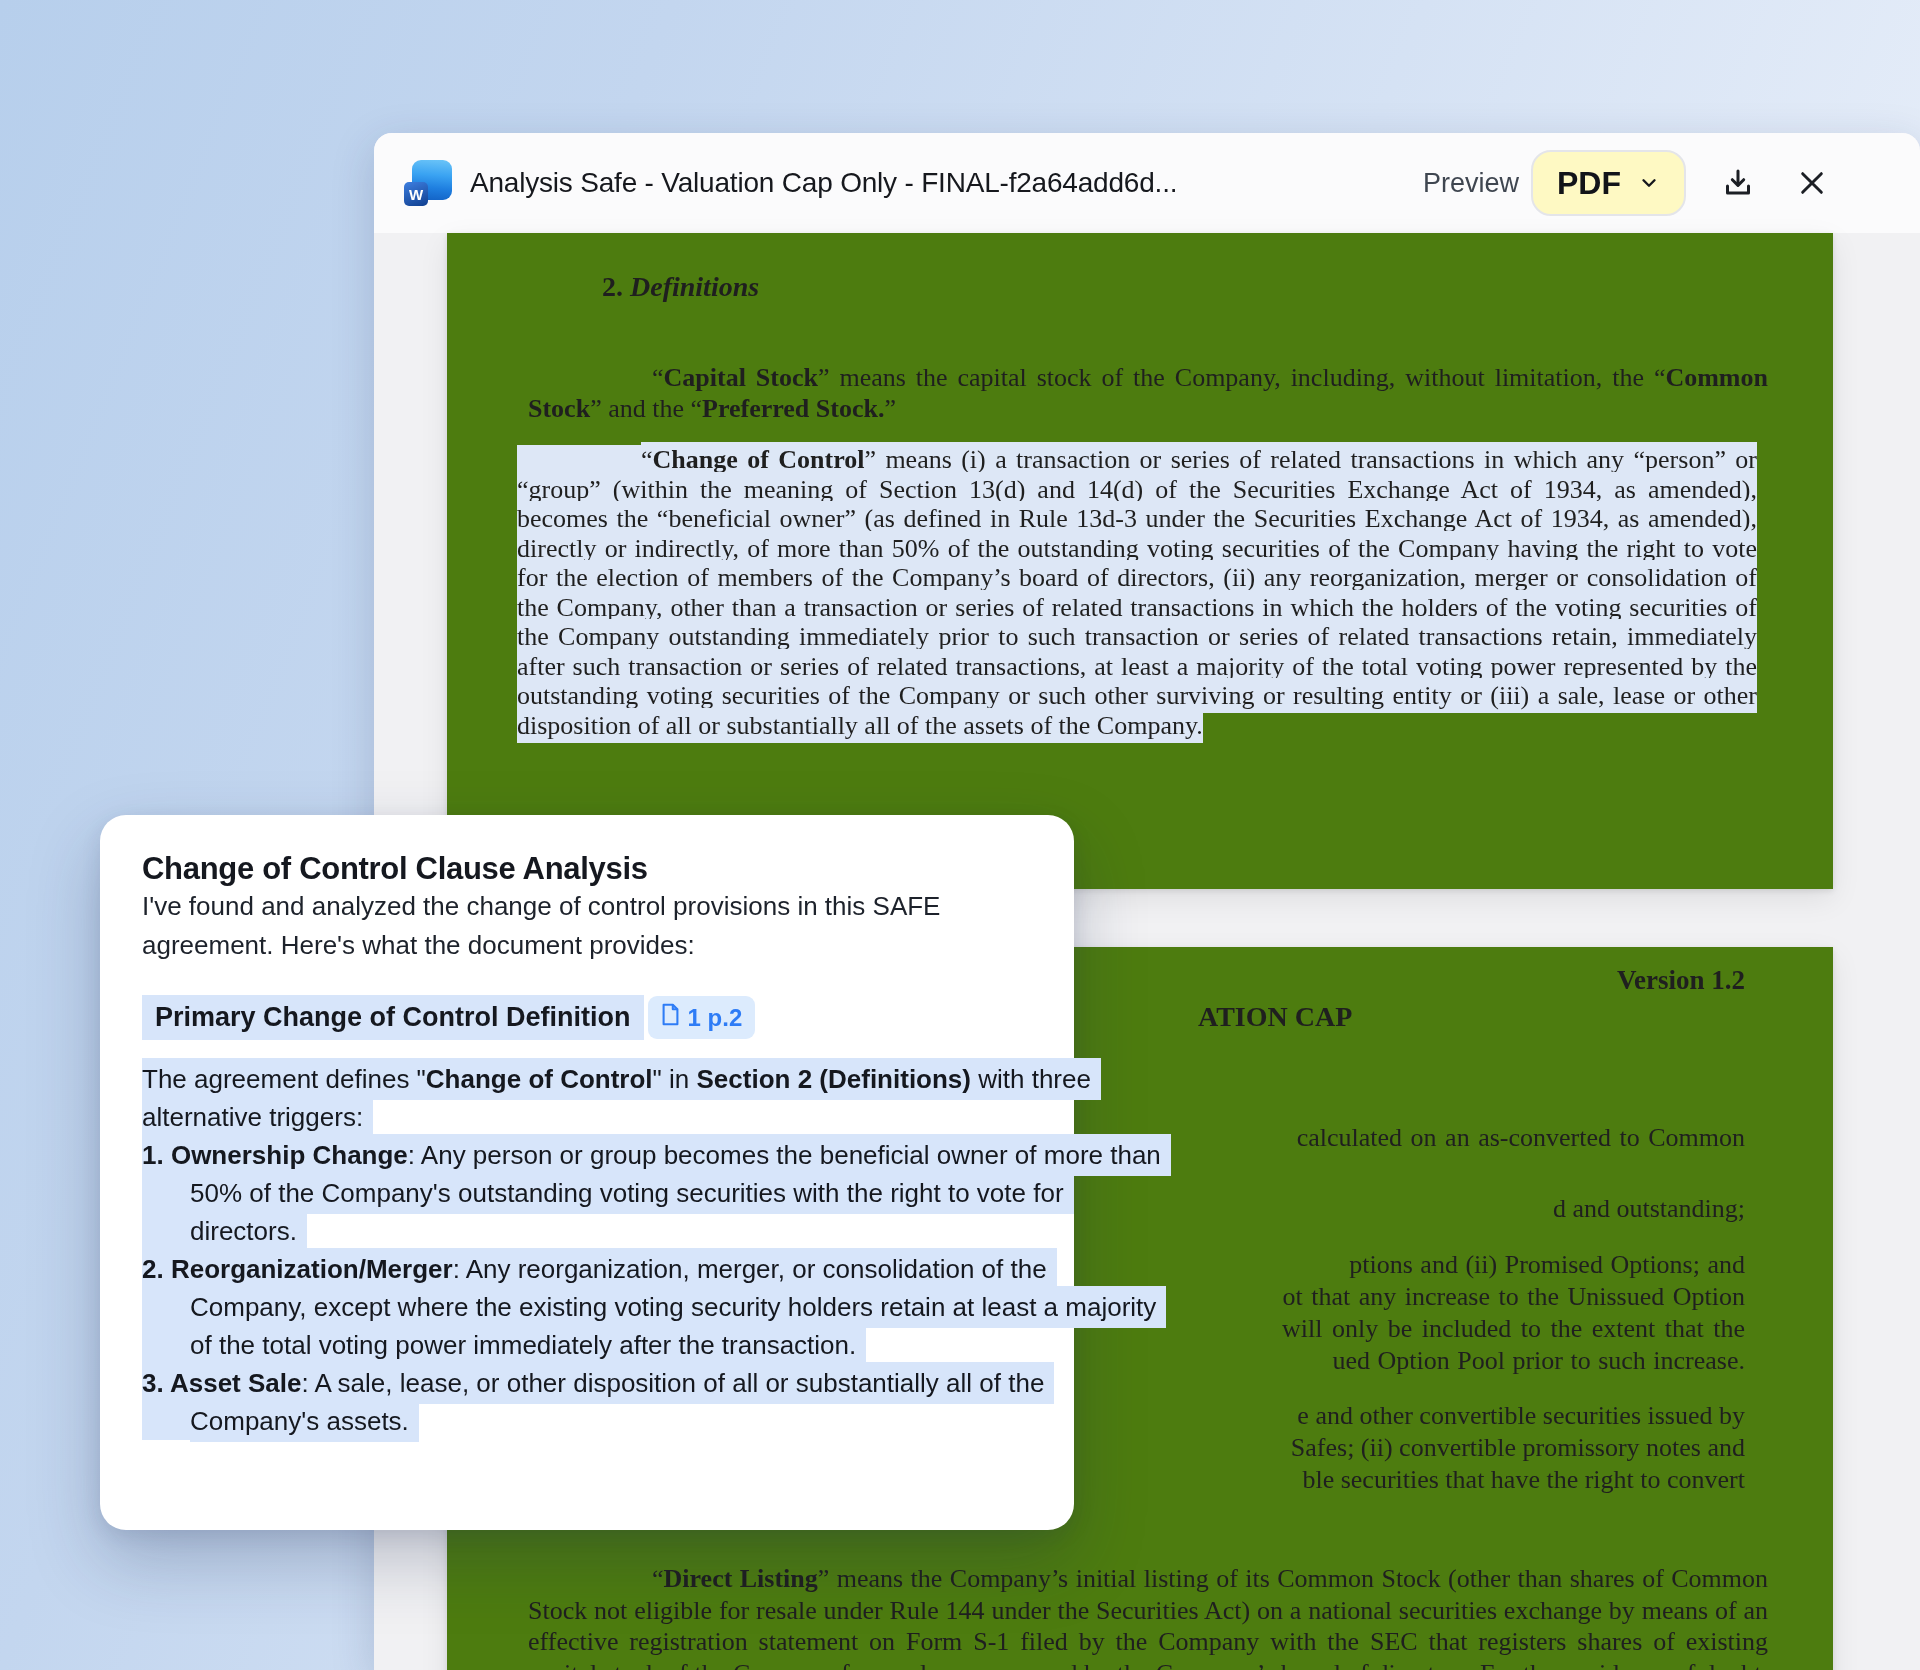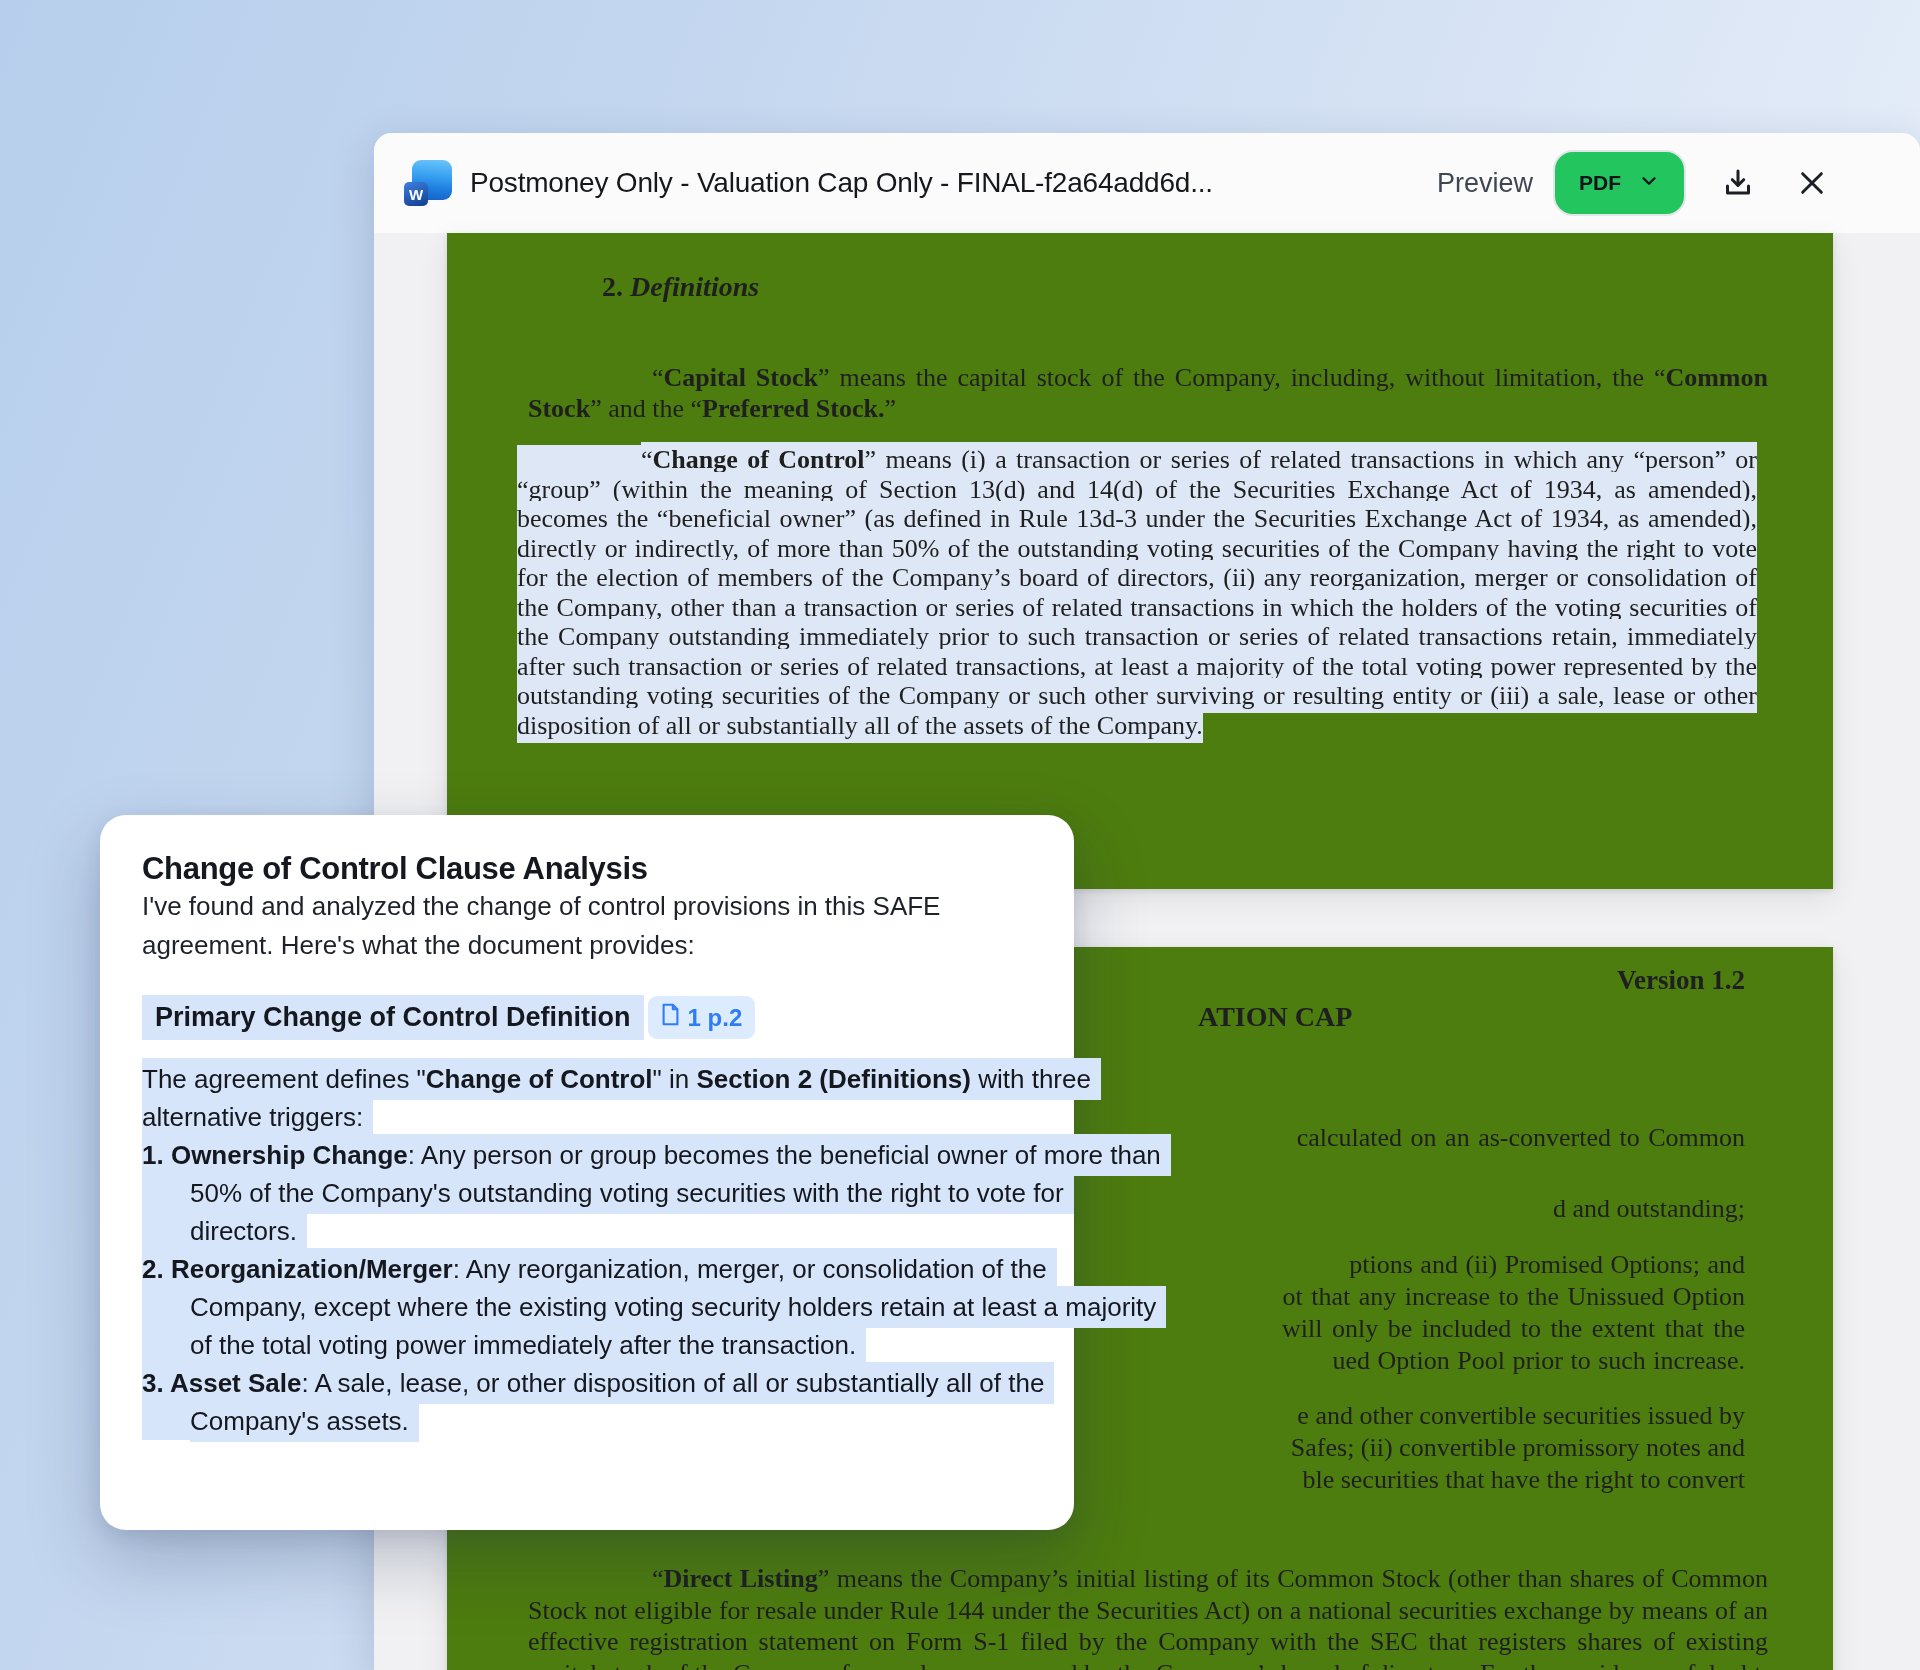--- a/index.html
+++ b/index.html
@@ -14,22 +14,22 @@
   .vheader{position:absolute;left:0;top:0;right:0;height:100px;background:#fbfbfc;
     display:flex;align-items:center;padding:0 86px 0 30px;box-sizing:border-box;}
   .word-icon{position:relative;width:48px;height:46px;flex:0 0 auto;}
   .word-main{position:absolute;left:8px;top:0;width:40px;height:40px;border-radius:9px;
     background:linear-gradient(185deg,#6cc5f8 0%,#3aa3f2 38%,#1f7fe0 68%,#1261c4 100%);}
   .word-badge{position:absolute;left:0;bottom:0;width:24px;height:24px;border-radius:5px;
     background:linear-gradient(160deg,#3e7fe0,#0f3e8f);color:#fff;font-weight:700;font-size:15px;
     display:flex;align-items:center;justify-content:center;}
   .vtitle{margin-left:18px;font-size:28px;color:#16181d;letter-spacing:-.2px;white-space:nowrap;}
   .preview{margin-left:auto;font-size:27px;color:#3f4650;}
-  .pill{margin-left:20px;display:flex;align-items:center;gap:17px;height:62px;padding:0 24px;
-    border:2px solid #e4e5e9;border-radius:20px;background:#22c55e;font-size:21px;font-weight:600;color:#121419;cursor:pointer;}
+  .pill{margin-left:12px;display:flex;align-items:center;gap:17px;height:62px;padding:0 24px;
+    border:2px solid #e4e5e9;border-radius:20px;background:#fef9c3;font-size:32px;font-weight:600;color:#121419;cursor:pointer;}
   .icon-btn{margin-left:30px;display:flex;align-items:center;justify-content:center;width:44px;height:44px;cursor:pointer;}
   .icon-btn svg{display:block;}
 
   
   .page{position:absolute;left:73px;width:1386px;background:#4d7c0f;
     box-shadow:0 2px 6px rgba(0,0,0,.10),0 10px 28px rgba(0,0,0,.08);}
   .page1{top:100px;height:656px;}
   .page2{top:814px;height:770px;}
   .doc{font-family:"Liberation Serif","DejaVu Serif",serif;color:#1f1f1f;}
   .doc-h2{position:absolute;left:155px;top:38px;font-size:28px;}
@@ -73,21 +73,21 @@
 
 <div class="stage">
 
   <div class="panel">
 
     <div class="vheader">
       <div class="word-icon">
         <div class="word-main"></div>
         <div class="word-badge">W</div>
       </div>
-      <div class="vtitle">Postmoney Only - Valuation Cap Only - FINAL-f2a64add6d...</div>
+      <div class="vtitle">Analysis Safe - Valuation Cap Only - FINAL-f2a64add6d...</div>
       <div class="preview">Preview</div>
       <div class="pill">
         <span>PDF</span>
         <span>
           <svg width="22" height="22" viewBox="0 0 24 24" fill="none" stroke="#16181d" stroke-width="2.6" stroke-linecap="round" stroke-linejoin="round">
               <path d="m6 9 6 6 6-6"></path>
             </svg>
         </span>
       </div>
       <div class="icon-btn">

